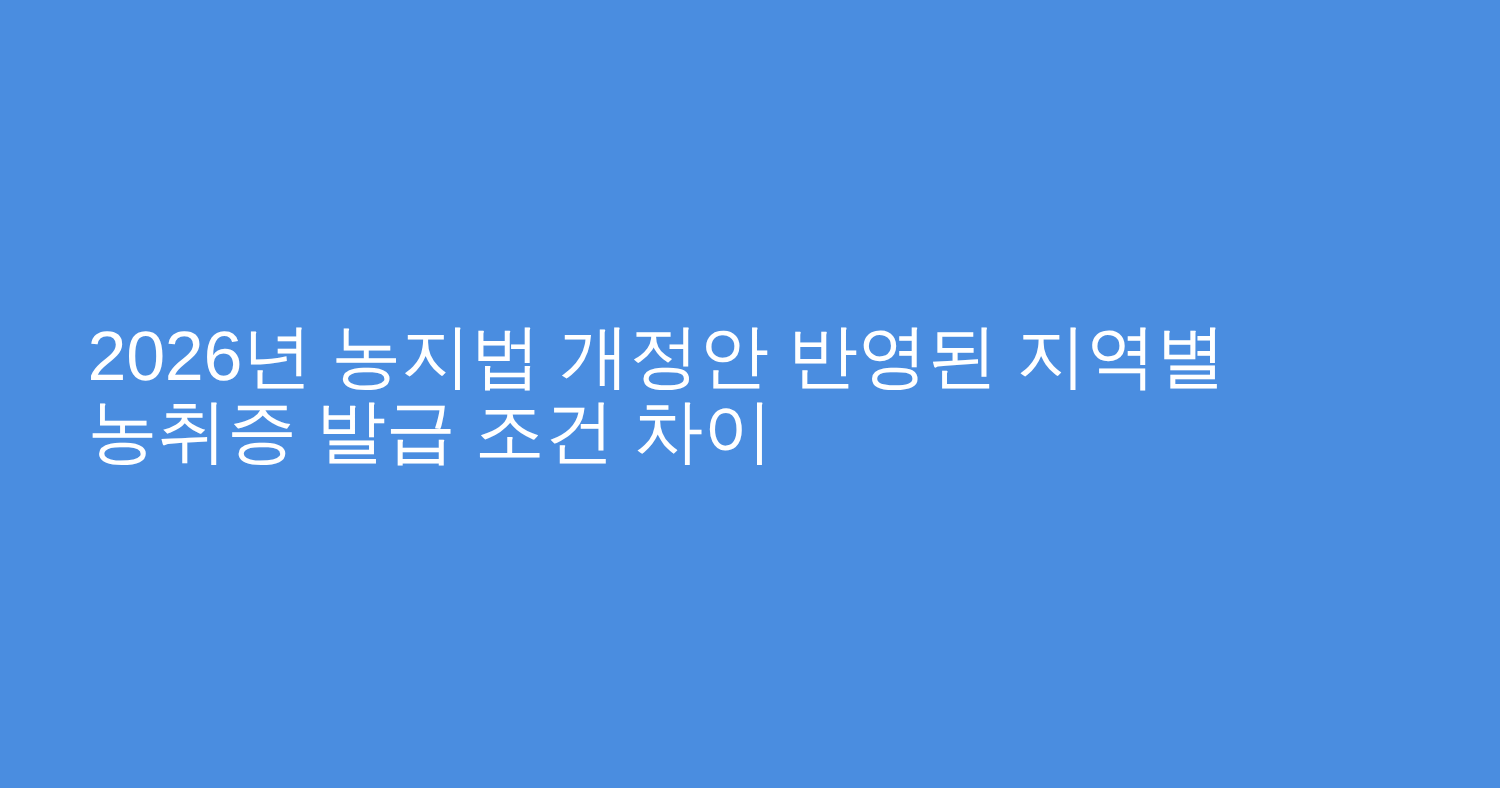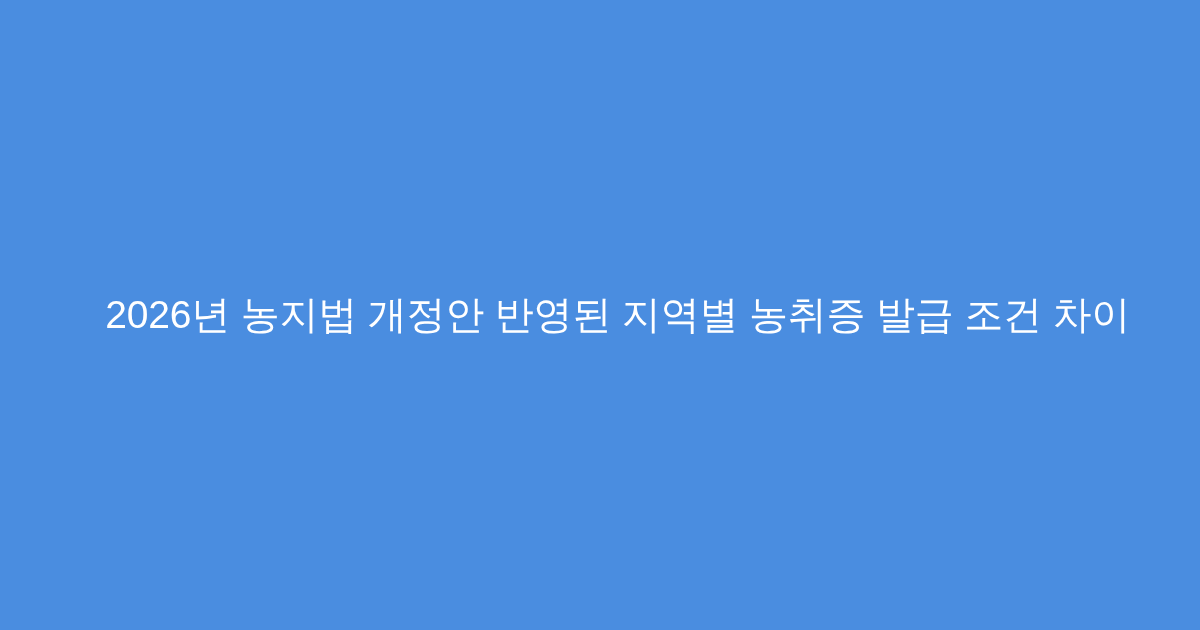--- a/index.html
+++ b/index.html
@@ -38,24 +38,24 @@
     align-items: center;
     justify-content: center;
     padding: 0 56px;
     box-sizing: border-box;
   }
 
   .card-title {
     margin: 0;
     width: 100%;
     max-width: 1060px;
-    text-align: right;
+    text-align: left;
     color: #ffffff;
     font-family: "Liberation Sans", "DejaVu Sans", sans-serif;
-    font-size: 39px;
+    font-size: 56px;
     font-weight: 400;
     line-height: 60px;
     letter-spacing: -0.2px;
     word-break: keep-all;
     white-space: pre-wrap;
   }
 </style>
 </head>
 <body>
 

